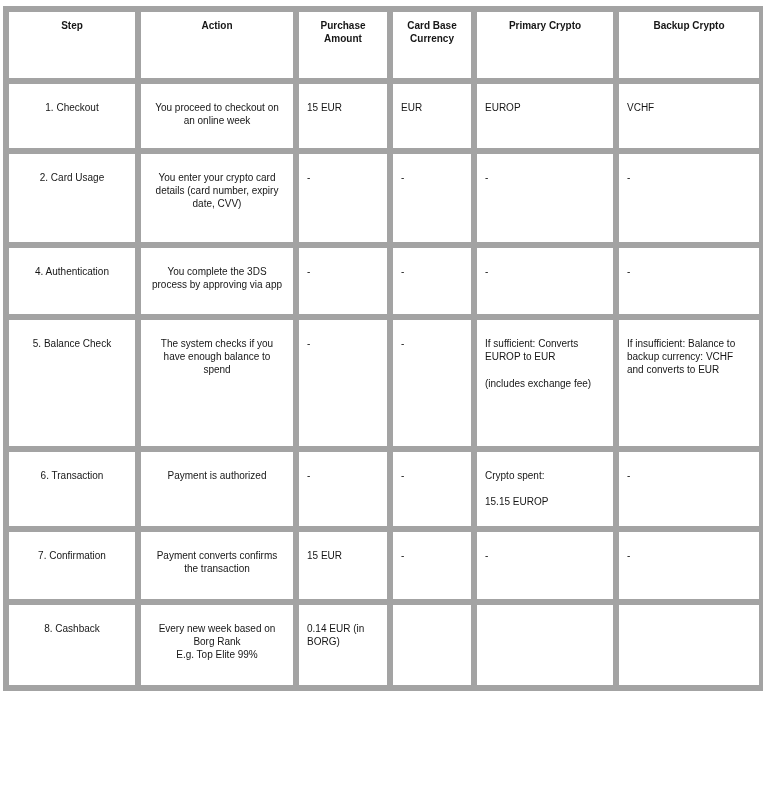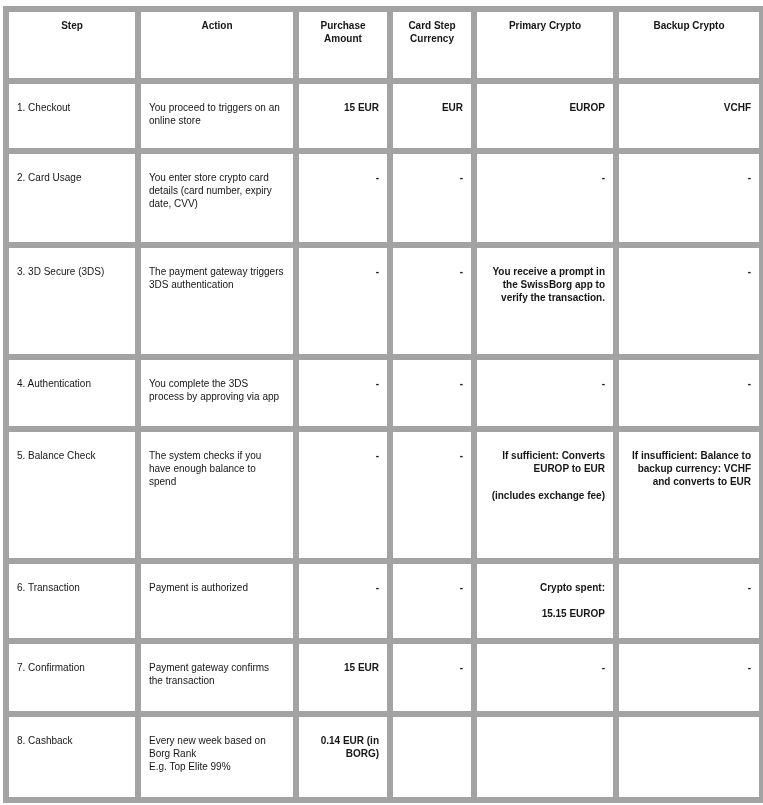--- a/index.html
+++ b/index.html
@@ -36,22 +36,22 @@
   }
   thead th {
     font-weight: bold;
     text-align: center;
     padding-top: 7px;
     border-bottom: 2.5px solid #6f6f6f;
   }
   tbody tr.row-1 td {
     border-bottom: 2.5px solid #6f6f6f;
   }
-  td.align-left  { text-align: left; }
-  td.align-center{ text-align: right; font-weight: bold; }
+  td.align-left  { text-align: center; }
+  td.align-center{ text-align: left; }
   thead tr { height: 72px; }
   tbody tr.row-1 { height: 70px; }
   tbody tr.row-2 { height: 94px; }
   tbody tr.row-3 { height: 112px; }
   tbody tr.row-4 { height: 72px; }
   tbody tr.row-5 { height: 132px; }
   tbody tr.row-6 { height: 76px; margin-top: 24px; }
   tbody tr.row-7 { height: 73px; margin-top: 32px; }
   tbody tr.row-8 { height: 86px; }
 </style>
@@ -66,48 +66,40 @@
       <col style="width:94px">
       <col style="width:84px">
       <col style="width:142px">
       <col style="width:146px">
     </colgroup>
     <thead>
       <tr>
         <th>Step</th>
         <th>Action</th>
         <th>Purchase Amount</th>
-        <th>Card Step Currency</th>
+        <th>Card Base Currency</th>
         <th>Primary Crypto</th>
         <th>Backup Crypto</th>
       </tr>
     </thead>
     <tbody>
       <tr class="row-1">
         <td class="align-left">1. Checkout</td>
-        <td class="align-left">You proceed to triggers on an online store</td>
+        <td class="align-left">You proceed to checkout on an online week</td>
         <td class="align-center">15 EUR</td>
         <td class="align-center">EUR</td>
         <td class="align-center">EUROP</td>
         <td class="align-center">VCHF</td>
       </tr>
       <tr class="row-2">
         <td class="align-left">2. Card Usage</td>
-        <td class="align-left">You enter store crypto card details (card number, expiry date, CVV)</td>
+        <td class="align-left">You enter your crypto card details (card number, expiry date, CVV)</td>
         <td class="align-center">-</td>
         <td class="align-center">-</td>
         <td class="align-center">-</td>
-        <td class="align-center">-</td>
-      </tr>
-      <tr class="row-3">
-        <td class="align-left">3. 3D Secure (3DS)</td>
-        <td class="align-left">The payment gateway triggers 3DS authentication</td>
-        <td class="align-center">-</td>
-        <td class="align-center">-</td>
-        <td class="align-center">You receive a prompt in the SwissBorg app to verify the transaction.</td>
         <td class="align-center">-</td>
       </tr>
       <tr class="row-4">
         <td class="align-left">4. Authentication</td>
         <td class="align-left">You complete the 3DS process by approving via app</td>
         <td class="align-center">-</td>
         <td class="align-center">-</td>
         <td class="align-center">-</td>
         <td class="align-center">-</td>
       </tr>
@@ -126,21 +118,21 @@
         <td class="align-left">Payment is authorized</td>
         <td class="align-center">-</td>
         <td class="align-center">-</td>
         <td class="align-center">Crypto spent:
 
 15.15 EUROP</td>
         <td class="align-center">-</td>
       </tr>
       <tr class="row-7">
         <td class="align-left">7. Confirmation</td>
-        <td class="align-left">Payment gateway confirms the transaction</td>
+        <td class="align-left">Payment converts confirms the transaction</td>
         <td class="align-center">15 EUR</td>
         <td class="align-center">-</td>
         <td class="align-center">-</td>
         <td class="align-center">-</td>
       </tr>
       <tr class="row-8">
         <td class="align-left">8. Cashback</td>
         <td class="align-left">Every new week based on Borg Rank
 E.g. Top Elite 99%</td>
         <td class="align-center">0.14 EUR (in BORG)</td>

